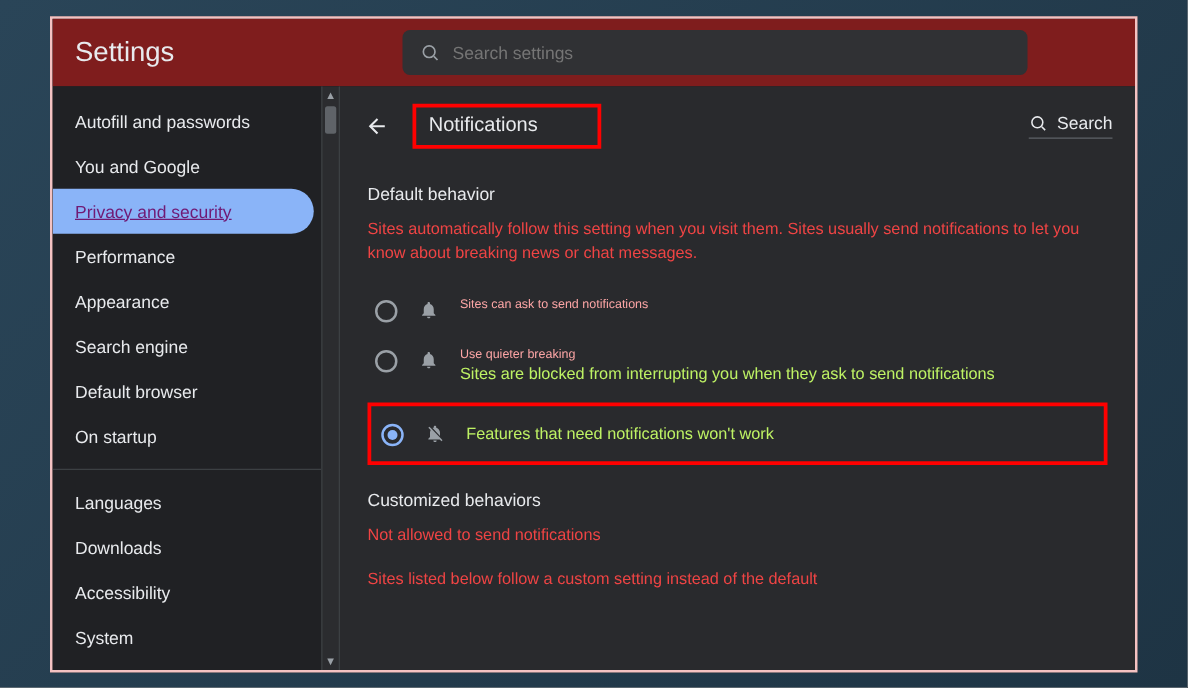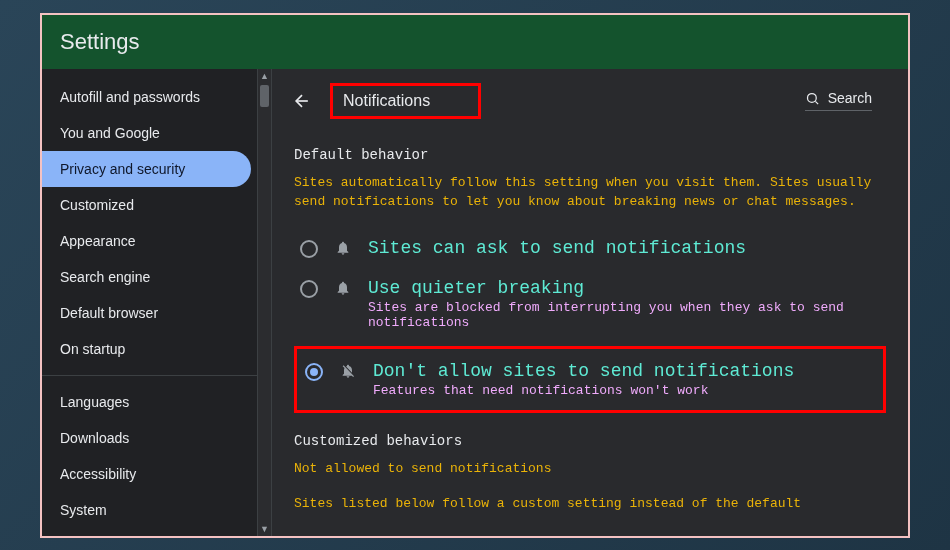--- a/index.html
+++ b/index.html
@@ -17,21 +17,21 @@
     width: 870px;
     height: 525px;
     background: #202124;
     border: 2px solid #f4c2c2;
     overflow: hidden;
     display: flex;
     flex-direction: column;
   }
   .header {
     height: 54px;
-    background: #14532d;
+    background: #7f1d1d;
     display: flex;
     align-items: center;
     padding: 0 18px;
     gap: 32px;
   }
   .header-title {
     color: #e8eaed;
     font-size: 22px;
     font-weight: 400;
     width: 230px;
@@ -105,39 +105,40 @@
     color: #e8eaed;
     font-size: 14px;
     font-weight: 500;
     cursor: pointer;
     border-top-right-radius: 20px;
     border-bottom-right-radius: 20px;
     margin-right: 6px;
   }
   .sidebar-item.active {
     background: #8ab4f8;
-    color: #0f172a;
+    color: #701a75;
+    text-decoration: underline;
   }
   .sidebar-divider {
     height: 1px;
     background: #3c4043;
     margin: 8px 0;
   }
   .content {
     flex: 1;
     background: #292a2d;
     padding: 14px 0 0 0;
     overflow: hidden;
     color: #e8eaed;
   }
   .content-header {
     display: flex;
     align-items: center;
     justify-content: space-between;
-    padding: 0 36px 8px 14px;
+    padding: 0 18px 8px 14px;
   }
   .content-header-left {
     display: flex;
     align-items: center;
     gap: 12px;
   }
   .back-btn {
     width: 32px; height: 32px;
     border-radius: 50%;
     display: flex;
@@ -160,30 +161,29 @@
     display: flex;
     align-items: center;
     gap: 8px;
     color: #e8eaed;
     border-bottom: 1px solid #5f6368;
     padding-bottom: 4px;
     font-size: 14px;
   }
   .section {
     padding: 20px 22px 0 22px;
-    font-family: Liberation Mono, monospace;
   }
   .section-title {
     color: #e8eaed;
     font-size: 14px;
     font-weight: 500;
     margin-bottom: 10px;
   }
   .section-desc {
-    color: #eab308;
+    color: #ef4444;
     font-size: 13px;
     line-height: 1.5;
     margin-bottom: 16px;
   }
   .radio-row {
     display: flex;
     align-items: flex-start;
     gap: 16px;
     padding: 10px 6px;
     cursor: pointer;
@@ -214,45 +214,54 @@
   .radio-icon {
     color: #9aa0a6;
     width: 18px;
     display: flex;
     justify-content: center;
     flex-shrink: 0;
     margin-top: 2px;
   }
   .radio-text { flex: 1; }
   .radio-label {
-    color: #5eead4;
-    font-size: 18px;
+    color: #fca5a5;
+    font-size: 10px;
   }
   .radio-sub {
-    color: #f0abfc;
+    color: #bef264;
     font-size: 13px;
     margin-top: 2px;
   }
   svg { display: block; }
 </style>
 </head>
 <body>
 
 <div class="window">
   <div class="header">
     <div class="header-title">Settings</div>
+    <div class="search-bar">
+      <span class="icon">
+        <svg width="16" height="16" viewBox="0 0 24 24" fill="none" stroke="currentColor" stroke-width="2">
+            <circle cx="11" cy="11" r="7"></circle>
+            <line x1="21" y1="21" x2="16.65" y2="16.65"></line>
+          </svg>
+      </span>
+      <input type="text" placeholder="Search settings" style="">
+    </div>
   </div>
 
   <div class="body">
     <div class="sidebar-wrap">
       <div class="sidebar">
         <div class="sidebar-item"><span>Autofill and passwords</span></div>
         <div class="sidebar-item"><span>You and Google</span></div>
         <div class="sidebar-item active"><span>Privacy and security</span></div>
-        <div class="sidebar-item"><span>Customized</span></div>
+        <div class="sidebar-item"><span>Performance</span></div>
         <div class="sidebar-item"><span>Appearance</span></div>
         <div class="sidebar-item"><span>Search engine</span></div>
         <div class="sidebar-item"><span>Default browser</span></div>
         <div class="sidebar-item"><span>On startup</span></div>
         <div class="sidebar-divider"></div>
         <div class="sidebar-item"><span>Languages</span></div>
         <div class="sidebar-item"><span>Downloads</span></div>
         <div class="sidebar-item"><span>Accessibility</span></div>
         <div class="sidebar-item"><span>System</span></div>
       </div>
@@ -316,21 +325,20 @@
 
         <div class="highlight-box">
           <div class="radio-row">
             <div class="radio selected"></div>
             <div class="radio-icon">
               <svg width="16" height="16" viewBox="0 0 24 24" fill="currentColor">
                   <path d="M20 18.69L7.84 6.14 5.27 3.49 4 4.76l2.8 2.8v.01c-.52.99-.8 2.16-.8 3.42v5l-2 2v1h13.73l2 2L21 19.72l-1-1.03zM12 22c1.11 0 2-.89 2-2h-4c0 1.11.89 2 2 2zm6-7.32V11c0-3.08-1.64-5.64-4.5-6.32V4c0-.83-.67-1.5-1.5-1.5s-1.5.67-1.5 1.5v.68c-.15.03-.29.08-.42.12-.1.03-.2.07-.3.11h-.01c-.01 0-.01 0-.02.01-.23.09-.46.2-.68.31 0 0-.01 0-.01.01L18 14.68z"></path>
                 </svg>
             </div>
             <div class="radio-text">
-              <div class="radio-label">Don't allow sites to send notifications</div>
               <div class="radio-sub">Features that need notifications won't work</div>
             </div>
           </div>
         </div>
       </div>
 
       <div class="section">
         <div class="section-title">Customized behaviors</div>
         <div class="section-desc" style="margin-top:8px;">Not allowed to send notifications</div>
         <div class="section-desc">Sites listed below follow a custom setting instead of the default</div>

